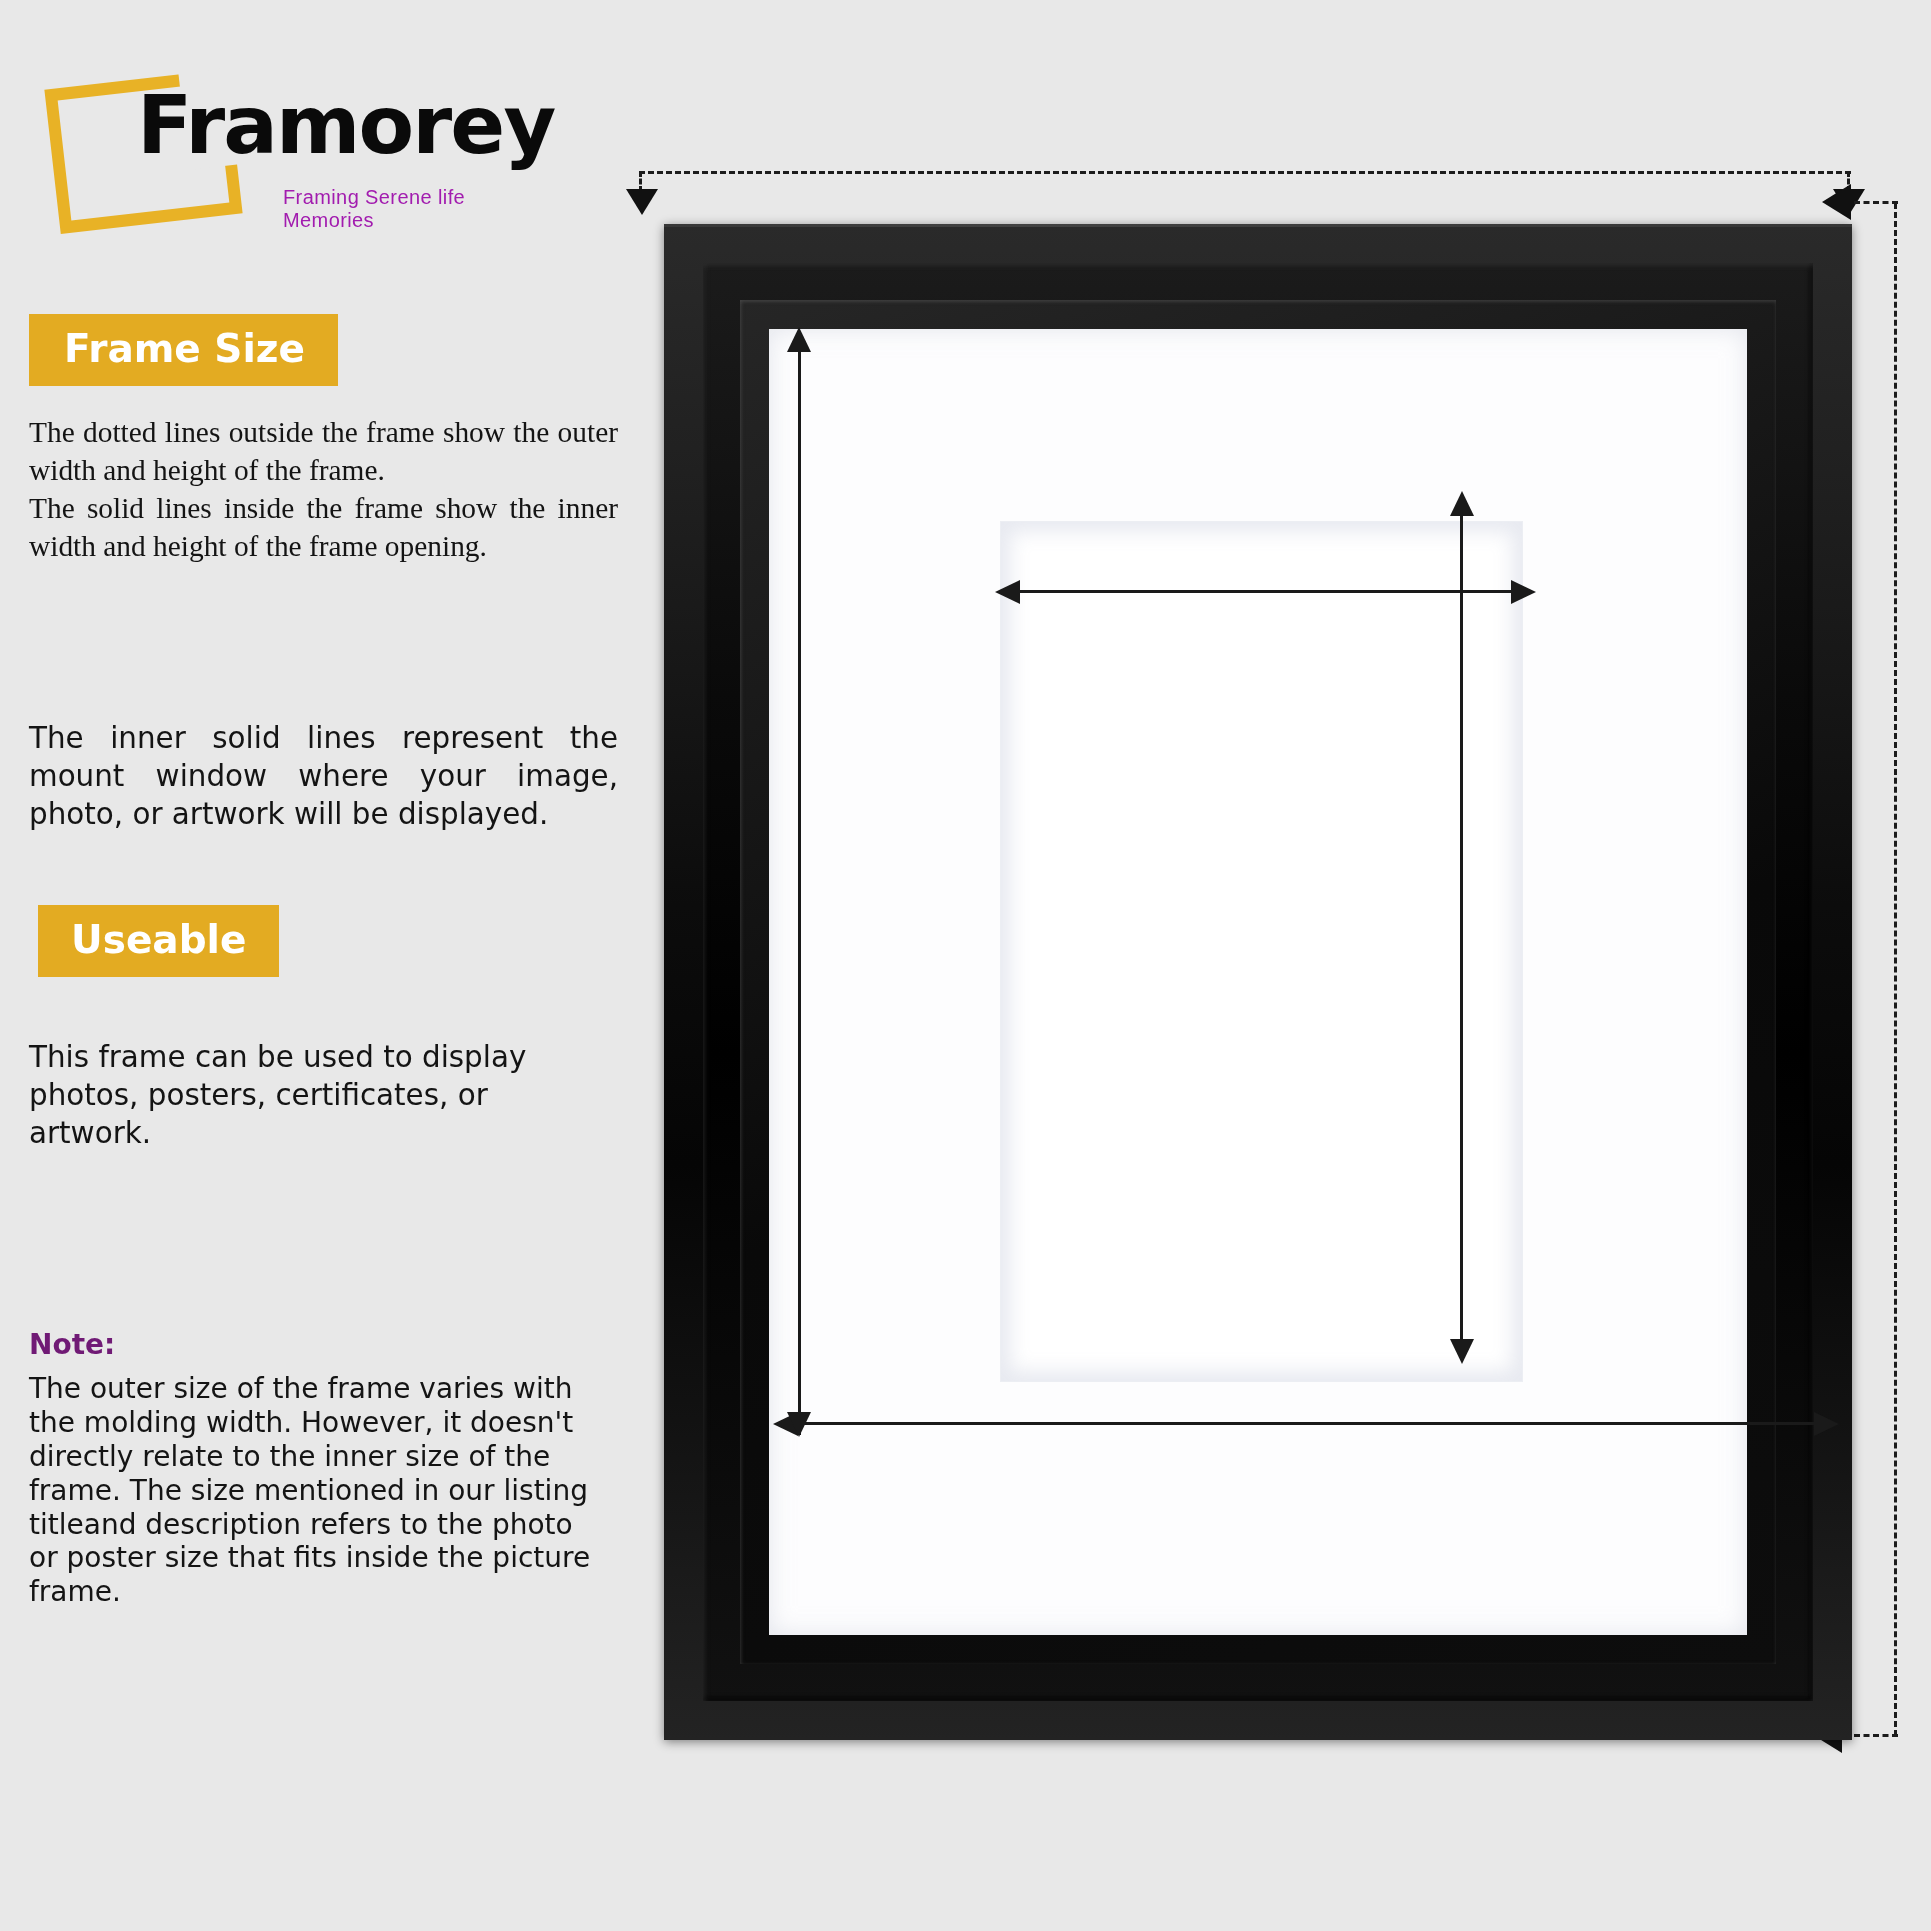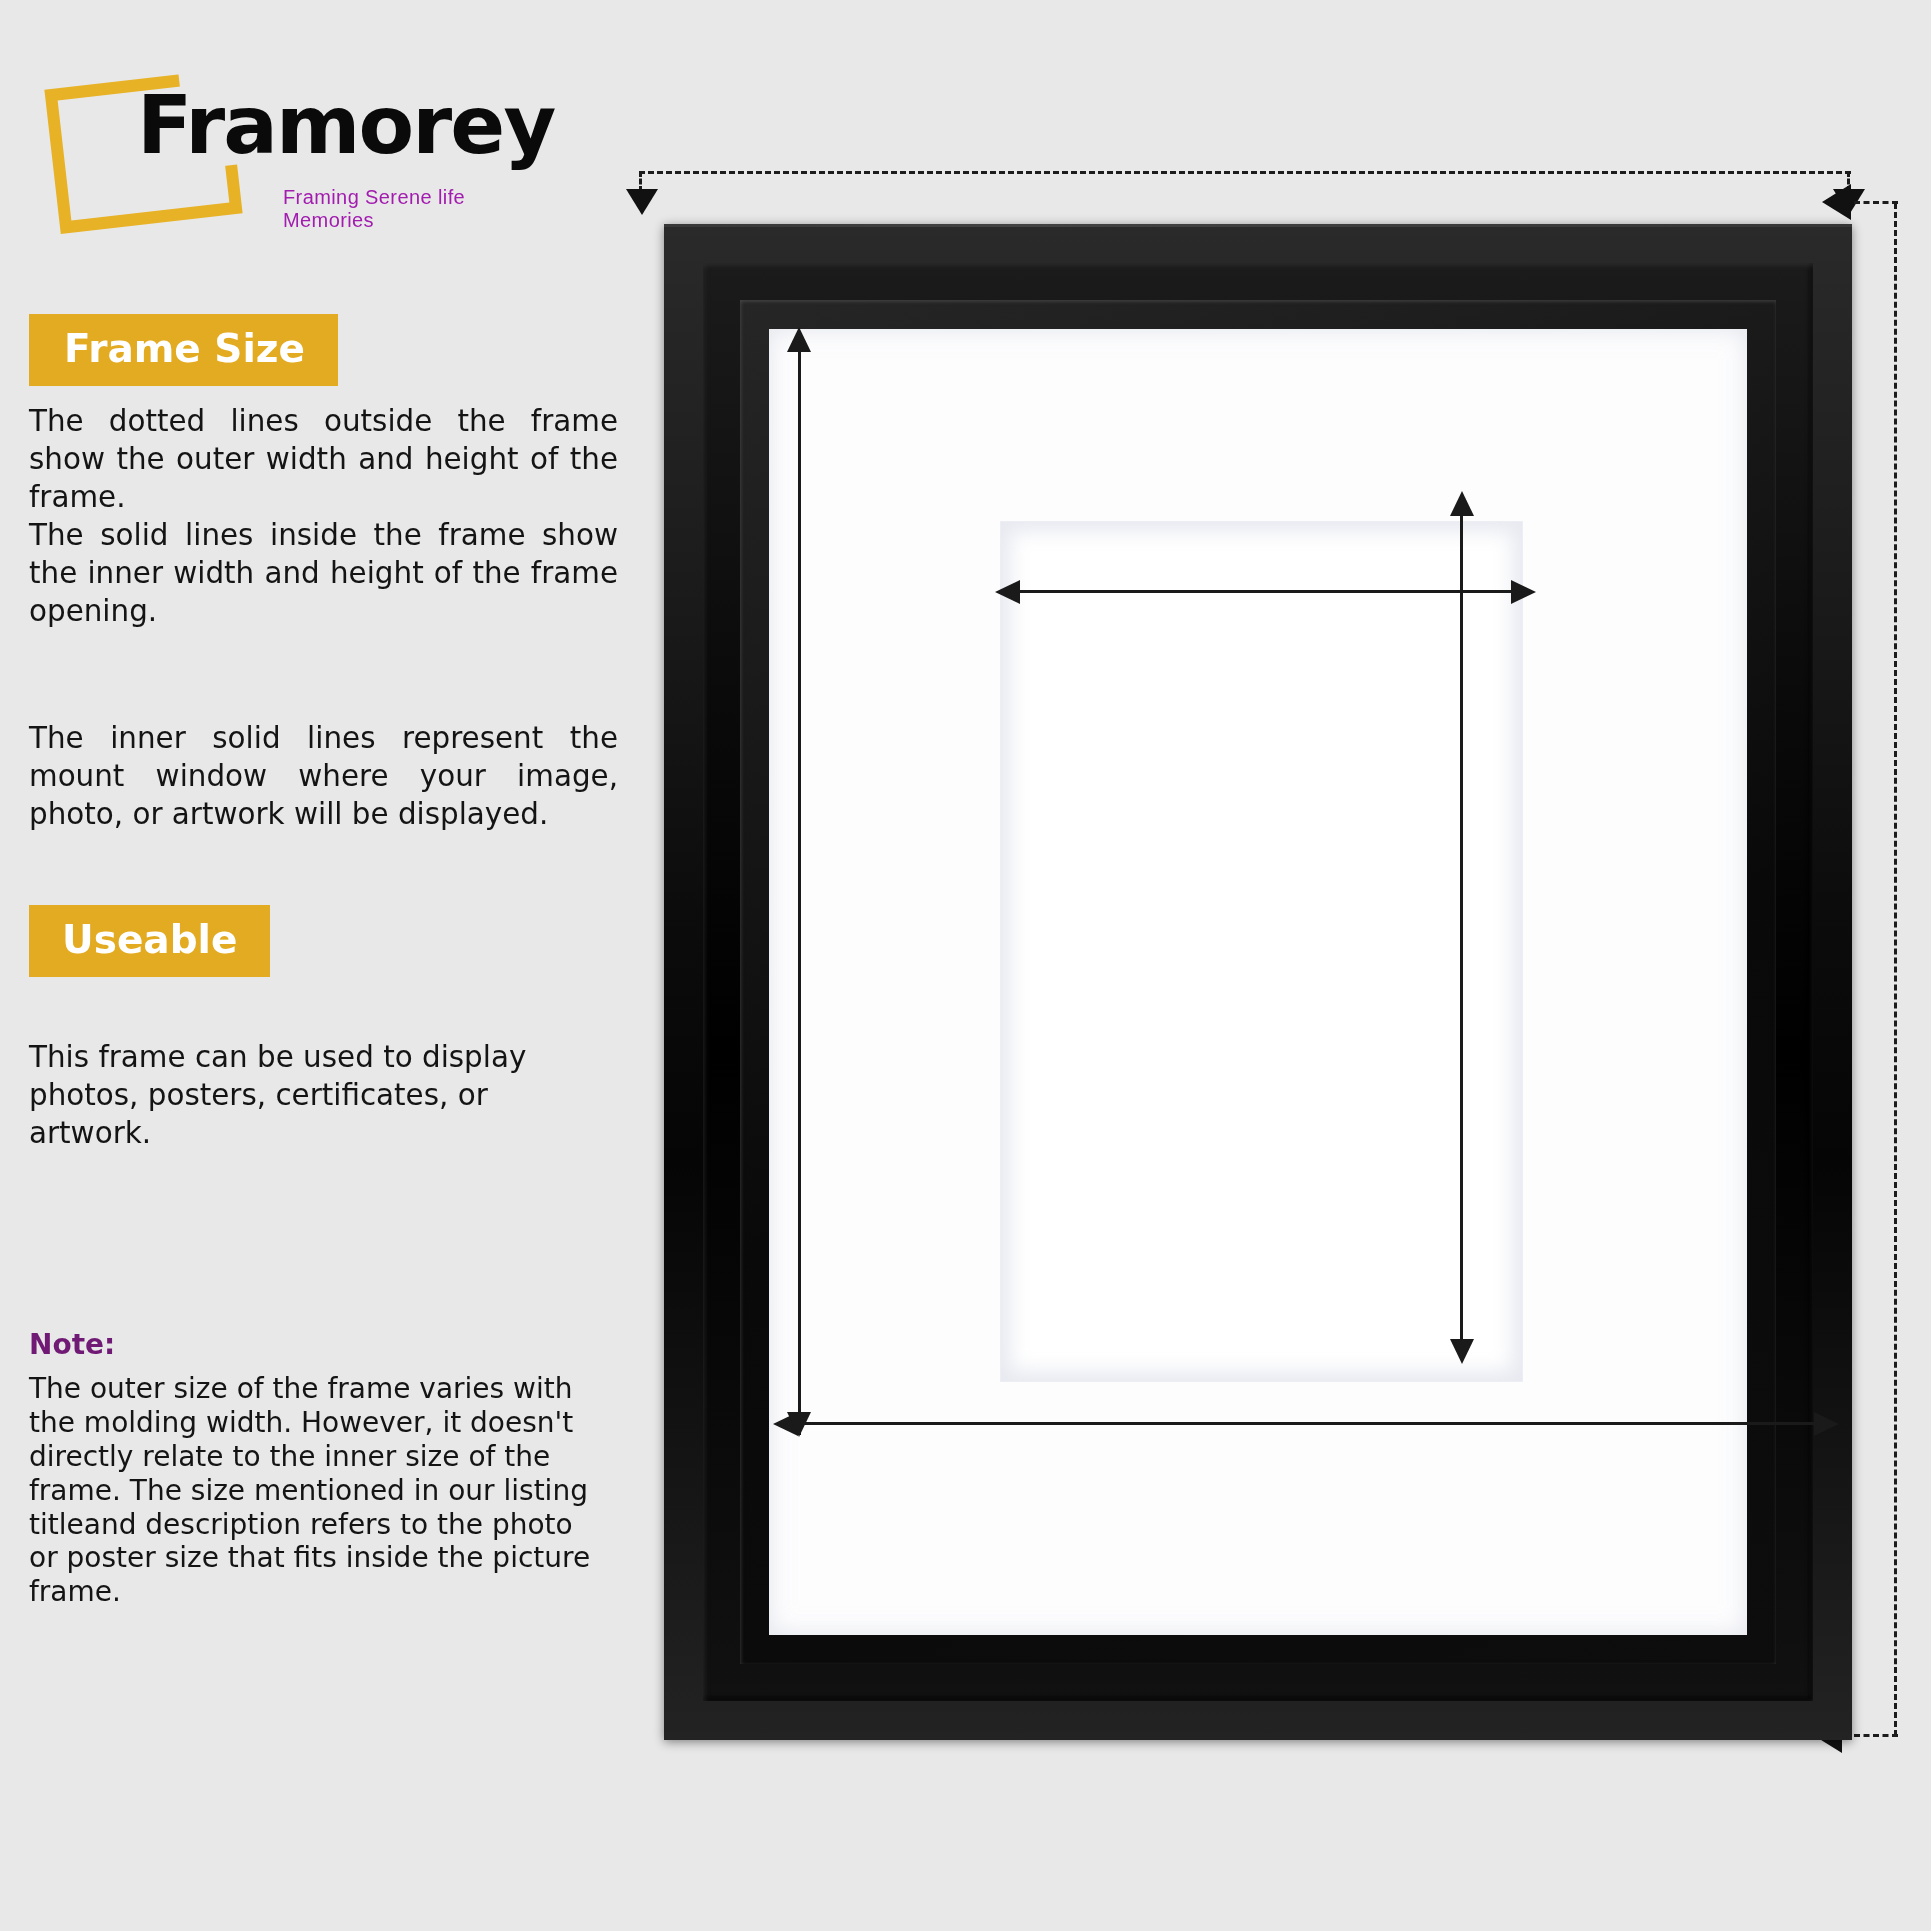--- a/index.html
+++ b/index.html
@@ -39,32 +39,32 @@
   }
 
   
   .badge {
     position:absolute; background:#e3ab22; color:#ffffff;
     font-size:39px; font-weight:bold; line-height:1;
     padding:14.5px 33px 18.3px 33px;
     font-family:"DejaVu Sans", sans-serif;
   }
   #badge-frame-size { left:29px; top:314px;padding-left:35px; }
-  #badge-useable   { left:29px; top:905px; }
+  #badge-useable   { left:38px; top:905px; }
 
   
   .body-text{
     position:absolute;
     color:#141414;
     font-size:29.4px;
     line-height:1.295;
     font-family:"DejaVu Sans", sans-serif;
     font-weight:400;
   }
-  #text-frame-size-1 { left:29px; top:402px; width:589px; text-align:justify; }
+  #text-frame-size-1 { left:29px; top:413px; width:589px; text-align:justify;font-family:Liberation Serif, serif; }
   #text-frame-size-2 { left:29px; top:719px; width:589px; text-align:justify; }
   #text-useable      { left:29px; top:1004px; width:579px;margin-top:34px; }
   #note-heading {
     position:absolute; left:29px; top:1328px;
     color:#701a75; font-size:28px; font-weight:bold;
     font-family:"DejaVu Sans", sans-serif;
   }
   #text-note { left:29px; top:1372px; width:579px; font-size:28px; line-height:1.21; }
 
   

